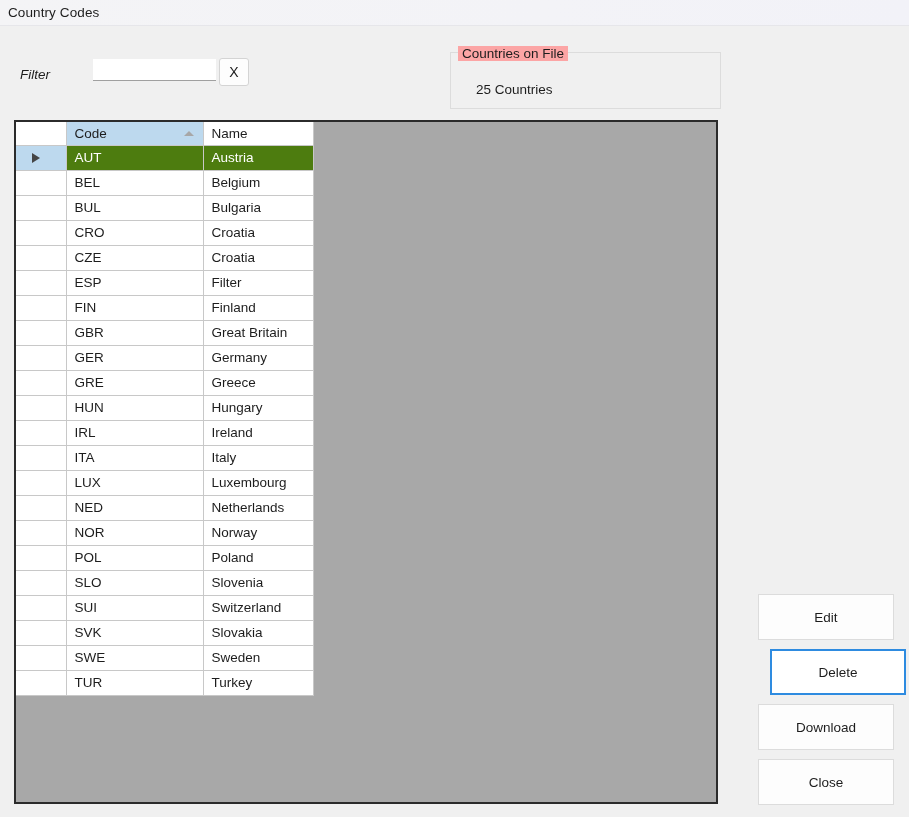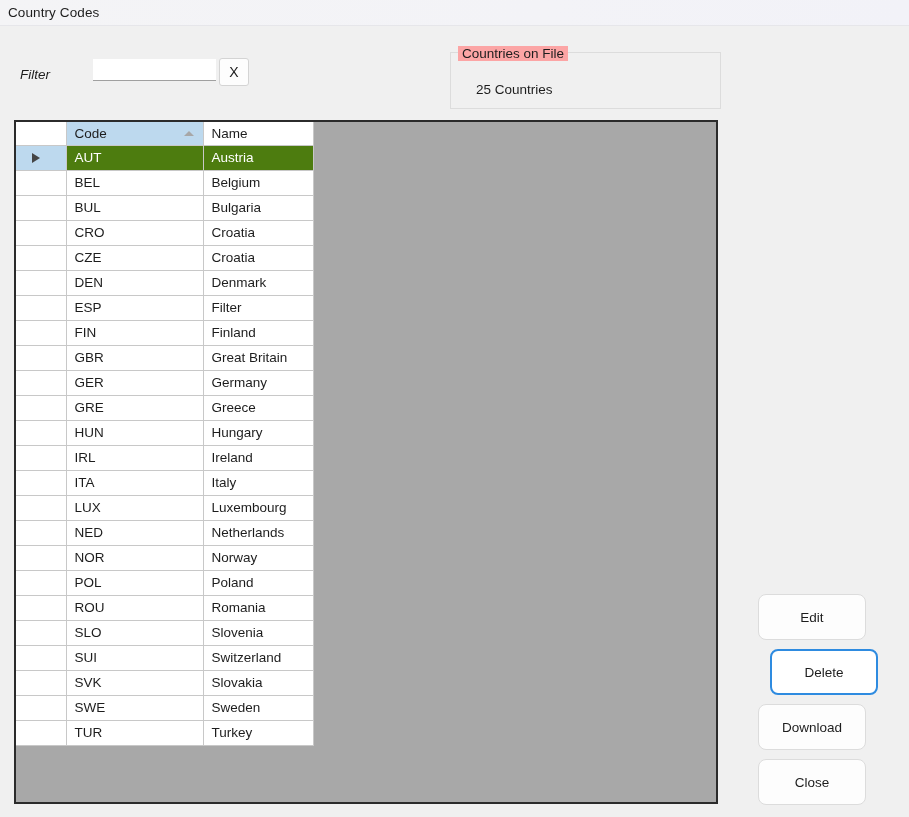--- a/index.html
+++ b/index.html
@@ -183,25 +183,25 @@
     width: 0; height: 0;
     border-top: 5px solid transparent;
     border-bottom: 5px solid transparent;
     border-left: 8px solid #454545;
   }
 
   
   .side-button {
     position: absolute;
     left: 758px;
-    width: 108px;
+    width: 136px;
     height: 46px;
     background: #FDFDFD;
     border: 1px solid #DCDCDC;
-    border-radius: 8px;
+    border-radius: 0;
     box-sizing: border-box;
     font-family: "Liberation Sans", sans-serif;
     font-size: 13.5px;
     color: #1d1d1d;
     cursor: pointer;
     padding: 0;
     text-align: center;
   }
   .side-button.focused {
     border: 2px solid #2E8BE0;
@@ -272,25 +272,20 @@
             <td>CRO</td>
             <td>Croatia</td>
           </tr>
           <tr>
             <td class="cell-rowheader"></td>
             <td>CZE</td>
             <td>Croatia</td>
           </tr>
           <tr>
             <td class="cell-rowheader"></td>
-            <td>DEN</td>
-            <td>Denmark</td>
-          </tr>
-          <tr>
-            <td class="cell-rowheader"></td>
             <td>ESP</td>
             <td>Filter</td>
           </tr>
           <tr>
             <td class="cell-rowheader"></td>
             <td>FIN</td>
             <td>Finland</td>
           </tr>
           <tr>
             <td class="cell-rowheader"></td>
@@ -334,25 +329,20 @@
           </tr>
           <tr>
             <td class="cell-rowheader"></td>
             <td>NOR</td>
             <td>Norway</td>
           </tr>
           <tr>
             <td class="cell-rowheader"></td>
             <td>POL</td>
             <td>Poland</td>
-          </tr>
-          <tr>
-            <td class="cell-rowheader"></td>
-            <td>ROU</td>
-            <td>Romania</td>
           </tr>
           <tr>
             <td class="cell-rowheader"></td>
             <td>SLO</td>
             <td>Slovenia</td>
           </tr>
           <tr>
             <td class="cell-rowheader"></td>
             <td>SUI</td>
             <td>Switzerland</td>

